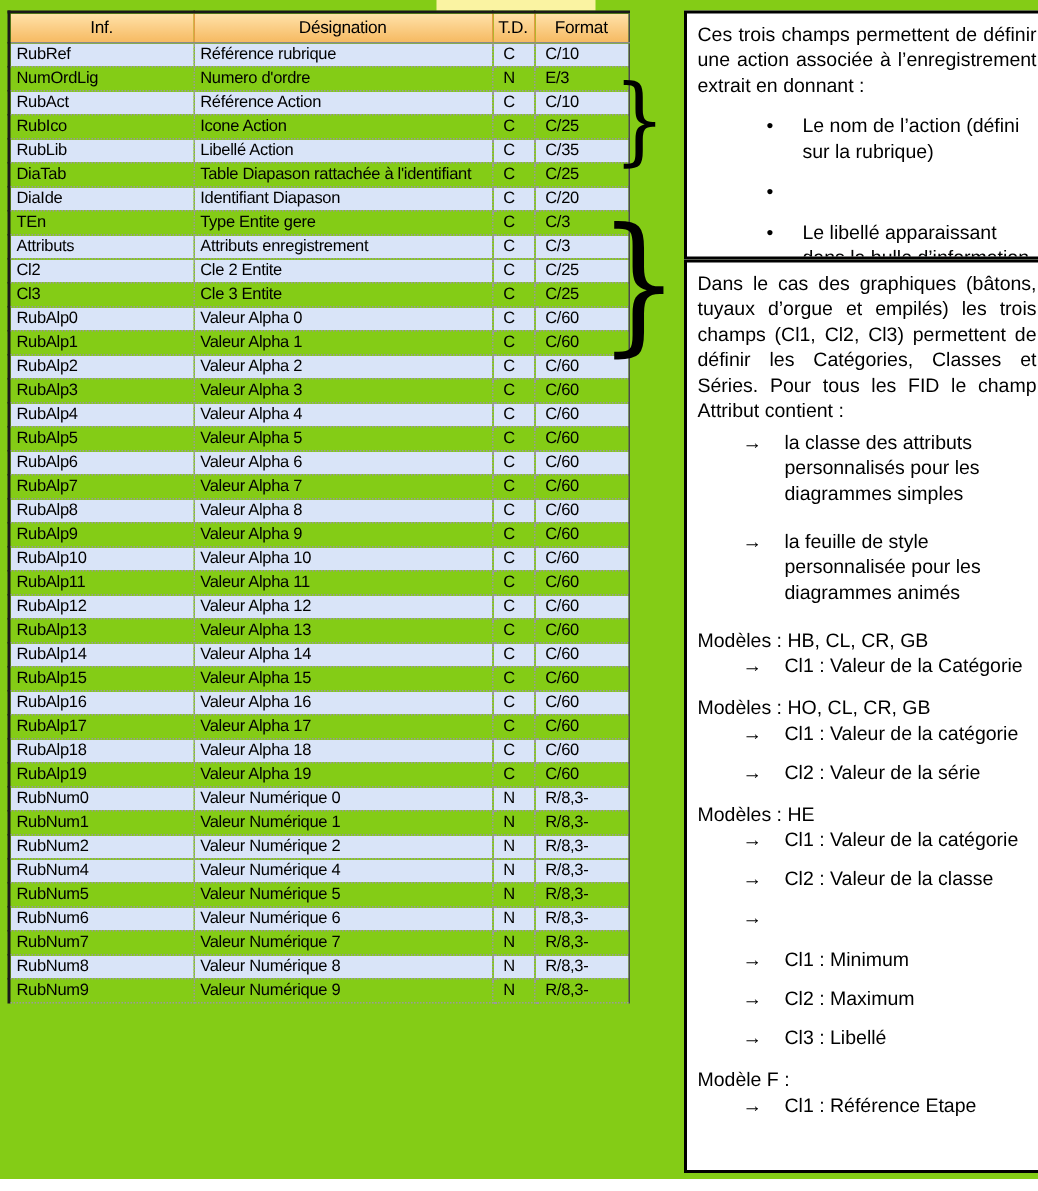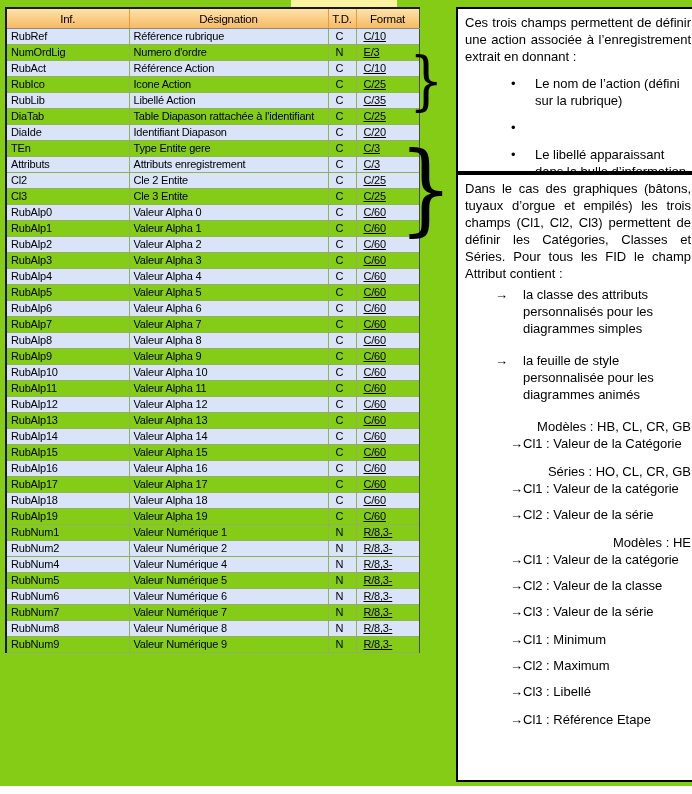--- a/index.html
+++ b/index.html
@@ -51,21 +51,21 @@
   table.data-table td{
     height:15px;
     border-right:1px dotted var(--dotted);
     border-bottom:1px dotted var(--dotted);
     padding:0 3px 0 4px;
     overflow:hidden;white-space:nowrap;
     line-height:15px;
   }
   table.data-table td:nth-child(3),
   table.data-table td:nth-child(4){padding-left:7px;}
-  table.data-table td:last-child{border-right:none;text-decoration:underline;}
+  table.data-table td:last-child{border-right:none;}
   table.data-table tr.odd td{background:var(--row_stripe);}
   .brace{
     position:absolute;
     display:flex;align-items:center;justify-content:center;
     font-family:"DejaVu Serif", serif;
     color:#000;
     pointer-events:none;
   }
   .brace span{display:block;transform:scaleX(0.85);}
   .brace1{left:415px;top:55px;height:52px;width:22px;}
@@ -91,21 +91,21 @@
   .bullet-item{
     display:flex;
     margin:10px 0 0 46px;
   }
   .bullet-item .bullet{width:24px;flex:0 0 24px;}
   .arrow-item{
     display:flex;
     margin:4px 0 15px 30px;
   }
   .arrow-item .arrow{width:28px;flex:0 0 28px;}
-  .model{margin-top:11px;text-align:right;}
+  .model{margin-top:11px;}
   .model-label{margin:0;}
   .model-item{
     display:flex;
     margin:9px 0 0 30px;
   }
   .model-item .arrow{width:28px;flex:0 0 28px;}
   .model-item:first-of-type{margin-top:0px;}
 </style>
 </head>
 <body>
@@ -309,20 +309,26 @@
           <td>Valeur Alpha 18</td>
           <td>C</td>
           <td>C/60</td>
         </tr>
         <tr>
           <td>RubAlp19</td>
           <td>Valeur Alpha 19</td>
           <td>C</td>
           <td>C/60</td>
         </tr>
+        <tr class="odd">
+          <td>RubNum0</td>
+          <td>Valeur Numérique 0</td>
+          <td>N</td>
+          <td>R/8,3-</td>
+        </tr>
         <tr>
           <td>RubNum1</td>
           <td>Valeur Numérique 1</td>
           <td>N</td>
           <td>R/8,3-</td>
         </tr>
         <tr class="odd">
           <td>RubNum2</td>
           <td>Valeur Numérique 2</td>
           <td>N</td>
@@ -405,21 +411,21 @@
       </div>
     <div id="box2-models">
         <div class="model">
           <p class="model-label">Modèles : HB, CL, CR, GB</p>
           <div class="model-item">
             <span class="arrow">→</span>
             <span class="text">Cl1 : Valeur de la Catégorie</span>
           </div>
         </div>
         <div class="model">
-          <p class="model-label">Séries : HO, CL, CR, GB</p>
+          <p class="model-label">Modèles : HO, CL, CR, GB</p>
           <div class="model-item">
             <span class="arrow">→</span>
             <span class="text">Cl1 : Valeur de la catégorie</span>
           </div>
           <div class="model-item">
             <span class="arrow">→</span>
             <span class="text">Cl2 : Valeur de la série</span>
           </div>
         </div>
         <div class="model">
@@ -427,38 +433,38 @@
           <div class="model-item">
             <span class="arrow">→</span>
             <span class="text">Cl1 : Valeur de la catégorie</span>
           </div>
           <div class="model-item">
             <span class="arrow">→</span>
             <span class="text">Cl2 : Valeur de la classe</span>
           </div>
           <div class="model-item">
             <span class="arrow">→</span>
-            <span class="text">Cl3 : Valeur de la série</span>
           </div>
         </div>
         <div class="model">
           <div class="model-item">
             <span class="arrow">→</span>
             <span class="text">Cl1 : Minimum</span>
           </div>
           <div class="model-item">
             <span class="arrow">→</span>
             <span class="text">Cl2 : Maximum</span>
           </div>
           <div class="model-item">
             <span class="arrow">→</span>
             <span class="text">Cl3 : Libellé</span>
           </div>
         </div>
         <div class="model">
+          <p class="model-label">Modèle F :</p>
           <div class="model-item">
             <span class="arrow">→</span>
             <span class="text">Cl1 : Référence Etape</span>
           </div>
         </div>
       </div>
   </div>
 
 </div>
 

